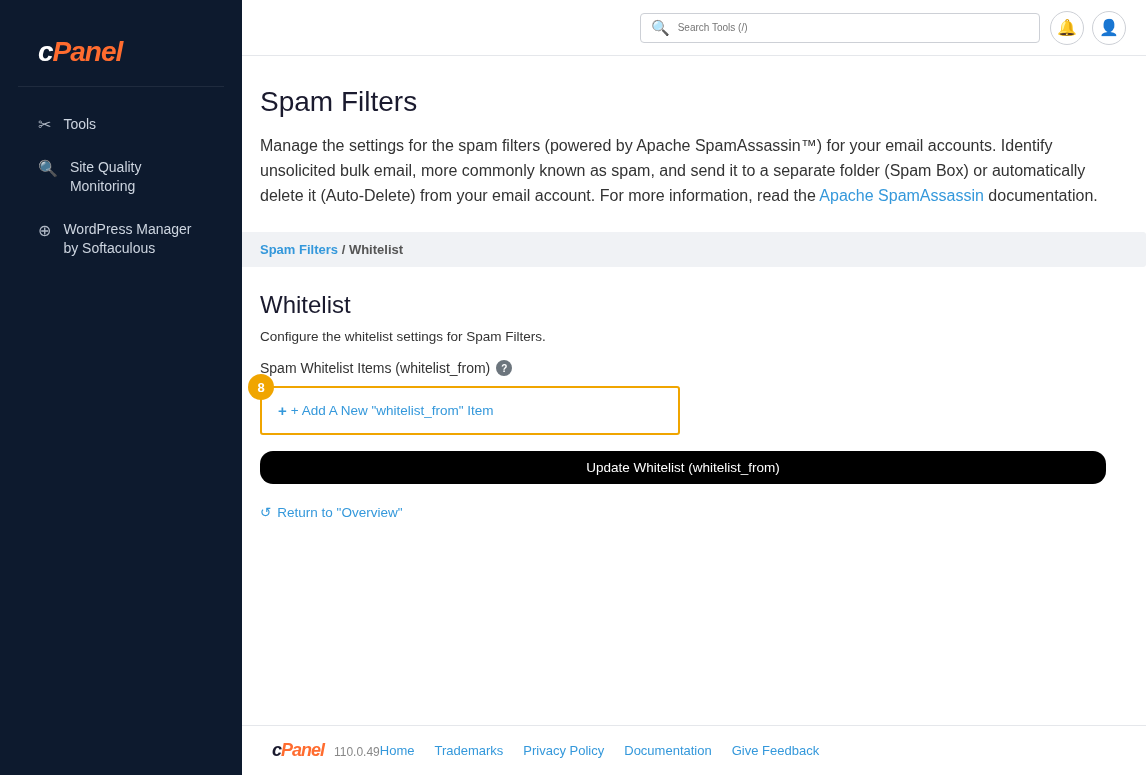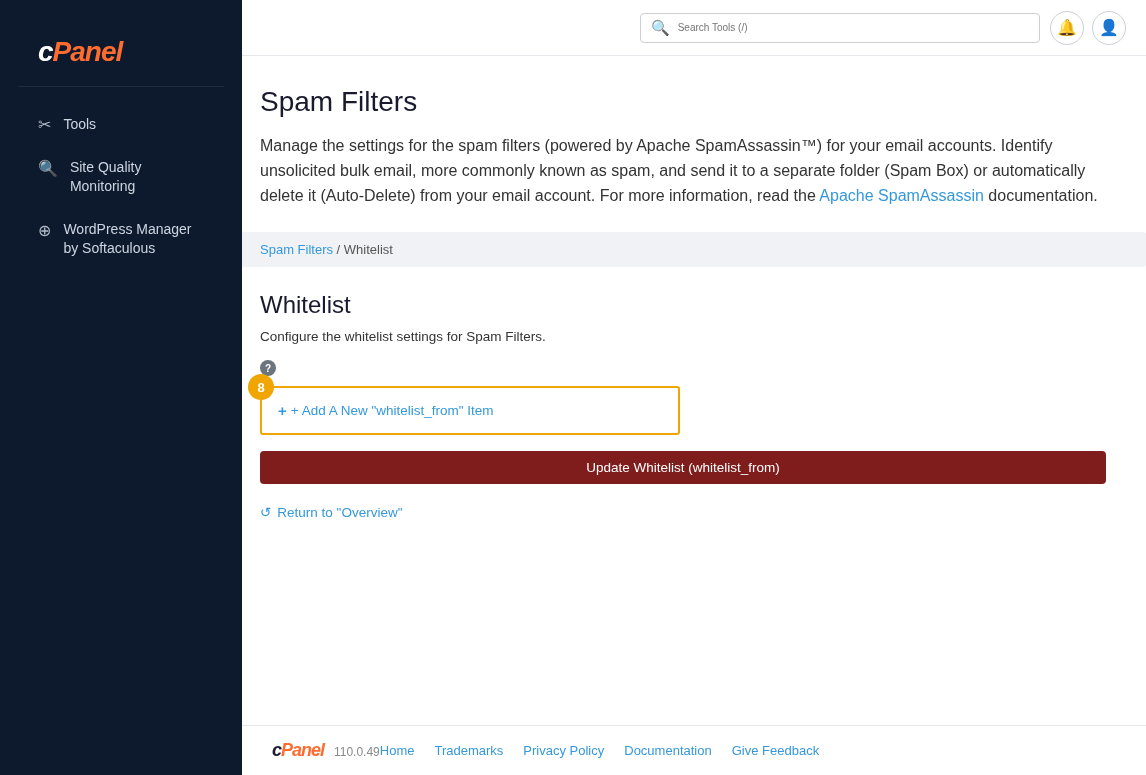--- a/index.html
+++ b/index.html
@@ -118,20 +118,21 @@
     .breadcrumb-bar {
       background: #f0f2f5;
       padding: 10px 16px;
       border-radius: 3px;
       font-size: 13px;
       color: #555;
       margin-bottom: 24px;
       margin-left: -30px;
       margin-right: -40px;
       padding-left: 30px;
+      font-weight: bold;
     }
     .breadcrumb-bar a { color: #3498db; text-decoration: none; }
 
     .section-title {
       font-size: 24px;
       font-weight: 400;
       color: #1a1a2e;
       margin-bottom: 10px;
     }
     .section-description {
@@ -186,25 +187,25 @@
       text-decoration: none;
       font-size: 13.5px;
       display: flex;
       align-items: center;
       gap: 4px;
     }
     .add-link .plus { font-size: 15px; font-weight: bold; }
 
     
     .btn-primary {
-      background: #7f1d1d;
+      background: #000000;
       color: #fff;
       border: none;
       padding: 9px 18px;
-      border-radius: 4px;
+      border-radius: 13px;
       font-size: 13.5px;
       cursor: pointer;
       margin-bottom: 20px;
       display: inline-block;
     }
 
     
     .return-link {
       color: #3498db;
       text-decoration: none;
@@ -303,20 +304,21 @@
       <div class="breadcrumb-bar">
         <a href="#">Spam Filters</a>
         <span> / </span>
         <span>Whitelist</span>
       </div>
 
       <h2 class="section-title">Whitelist</h2>
       <p class="section-description">Configure the whitelist settings for Spam Filters.</p>
 
       <div class="whitelist-items-label">
+        <span>Spam Whitelist Items (whitelist_from)</span>
         <span class="help-icon">?</span>
       </div>
 
       <div class="highlight-box">
         <div class="badge-8">8</div>
         <a href="#" class="add-link">
           <span class="plus">+</span>
           <span>+ Add A New "whitelist_from" Item</span>
         </a>
       </div>

